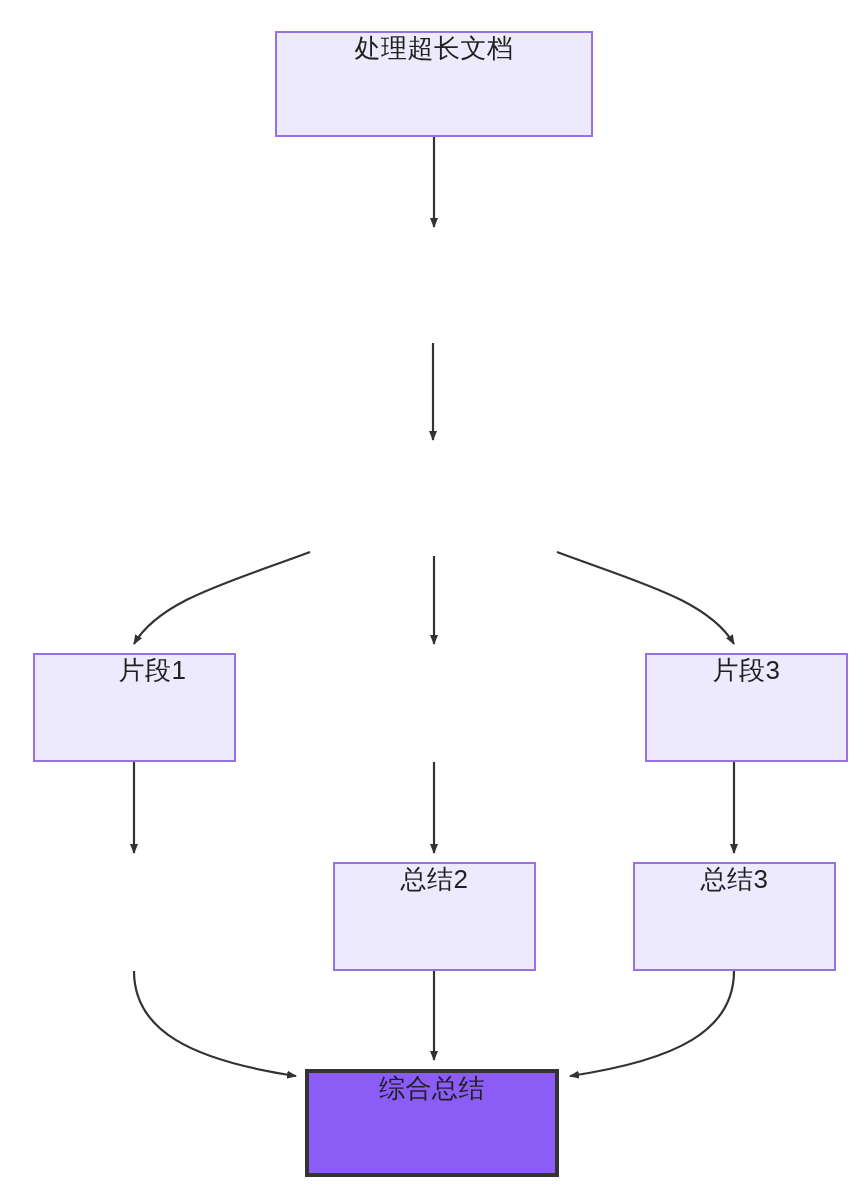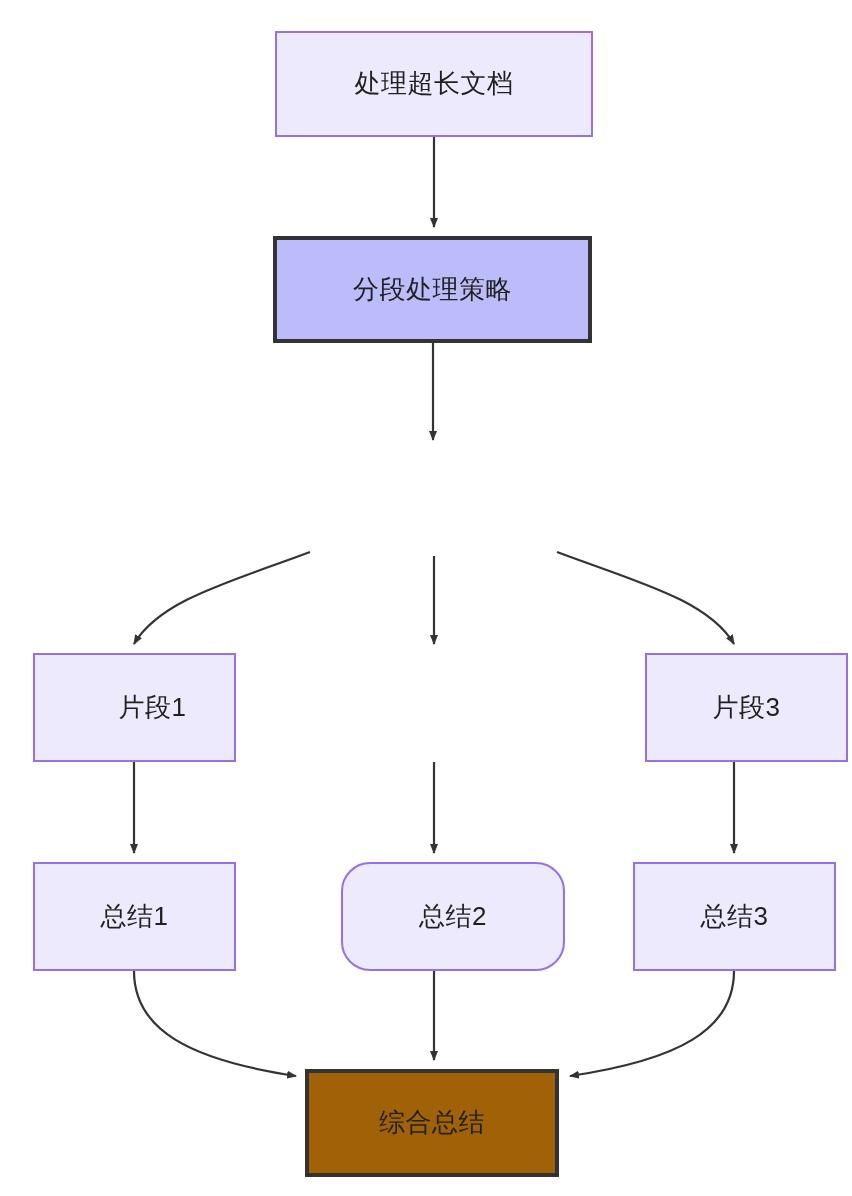--- a/index.html
+++ b/index.html
@@ -20,40 +20,40 @@
     left: 0;
     top: 0;
     width: 852px;
     height: 1196px;
     pointer-events: none;
   }
   .node {
     position: absolute;
     box-sizing: border-box;
     display: flex;
-    align-items: center;
+    align-items: flex-start;
     justify-content: center;
     text-align: center;
     line-height: 1.2;
     color: #1f2020;
     letter-spacing: 0.5px;
     white-space: nowrap;
   }
   .node-plain {
     background: #ECEAFC;
     border: 2px solid #9771E4;
     font-size: 26px;
   }
   .node-strategy {
     background: #BDBCFA;
     border: 4px solid #333333;
     font-size: 26px;
   }
   .node-final {
-    background: #a16207;
+    background: #8b5cf6;
     border: 4px solid #333333;
     font-size: 26px;
   }
 </style>
 </head>
 <body>
 
 <div id="canvas">
 
   <svg id="edge-layer" viewBox="0 0 852 1196" width="852" height="1196" xmlns="http://www.w3.org/2000/svg">
@@ -83,39 +83,33 @@
 
     <path d="M 434,971 L 434,1060" stroke="#333333" stroke-width="2.2" fill="none" marker-end="url(#arrowhead)"></path>
 
     <path d="M 734,971 C 734,1030 678,1060 570,1076" stroke="#333333" stroke-width="2.2" fill="none" marker-end="url(#arrowhead)"></path>
   </svg>
 
   <div class="node node-plain" style="left:275px; top:31px; width:318px; height:106px;">
     <span>处理超长文档</span>
   </div>
 
-  <div class="node node-strategy" style="left:273px; top:236px; width:319px; height:107px;">
-    <span>分段处理策略</span>
-  </div>
 
 
   <div class="node node-plain" style="left:33px; top:653px; width:203px; height:109px;padding-left:36px;">
     <span>片段1</span>
   </div>
 
 
   <div class="node node-plain" style="left:633px; top:653px; width:203px; height:109px;margin-left:12px;">
     <span>片段3</span>
   </div>
 
-  <div class="node node-plain" style="left:33px; top:862px; width:203px; height:109px;">
-    <span>总结1</span>
-  </div>
 
-  <div class="node node-plain" style="left:341px; top:862px; width:224px; height:109px;border-radius:29px;">
+  <div class="node node-plain" style="left:333px; top:862px; width:203px; height:109px;">
     <span>总结2</span>
   </div>
 
   <div class="node node-plain" style="left:633px; top:862px; width:203px; height:109px;">
     <span>总结3</span>
   </div>
 
   <div class="node node-final" style="left:305px; top:1069px; width:254px; height:108px;">
     <span>综合总结</span>
   </div>

